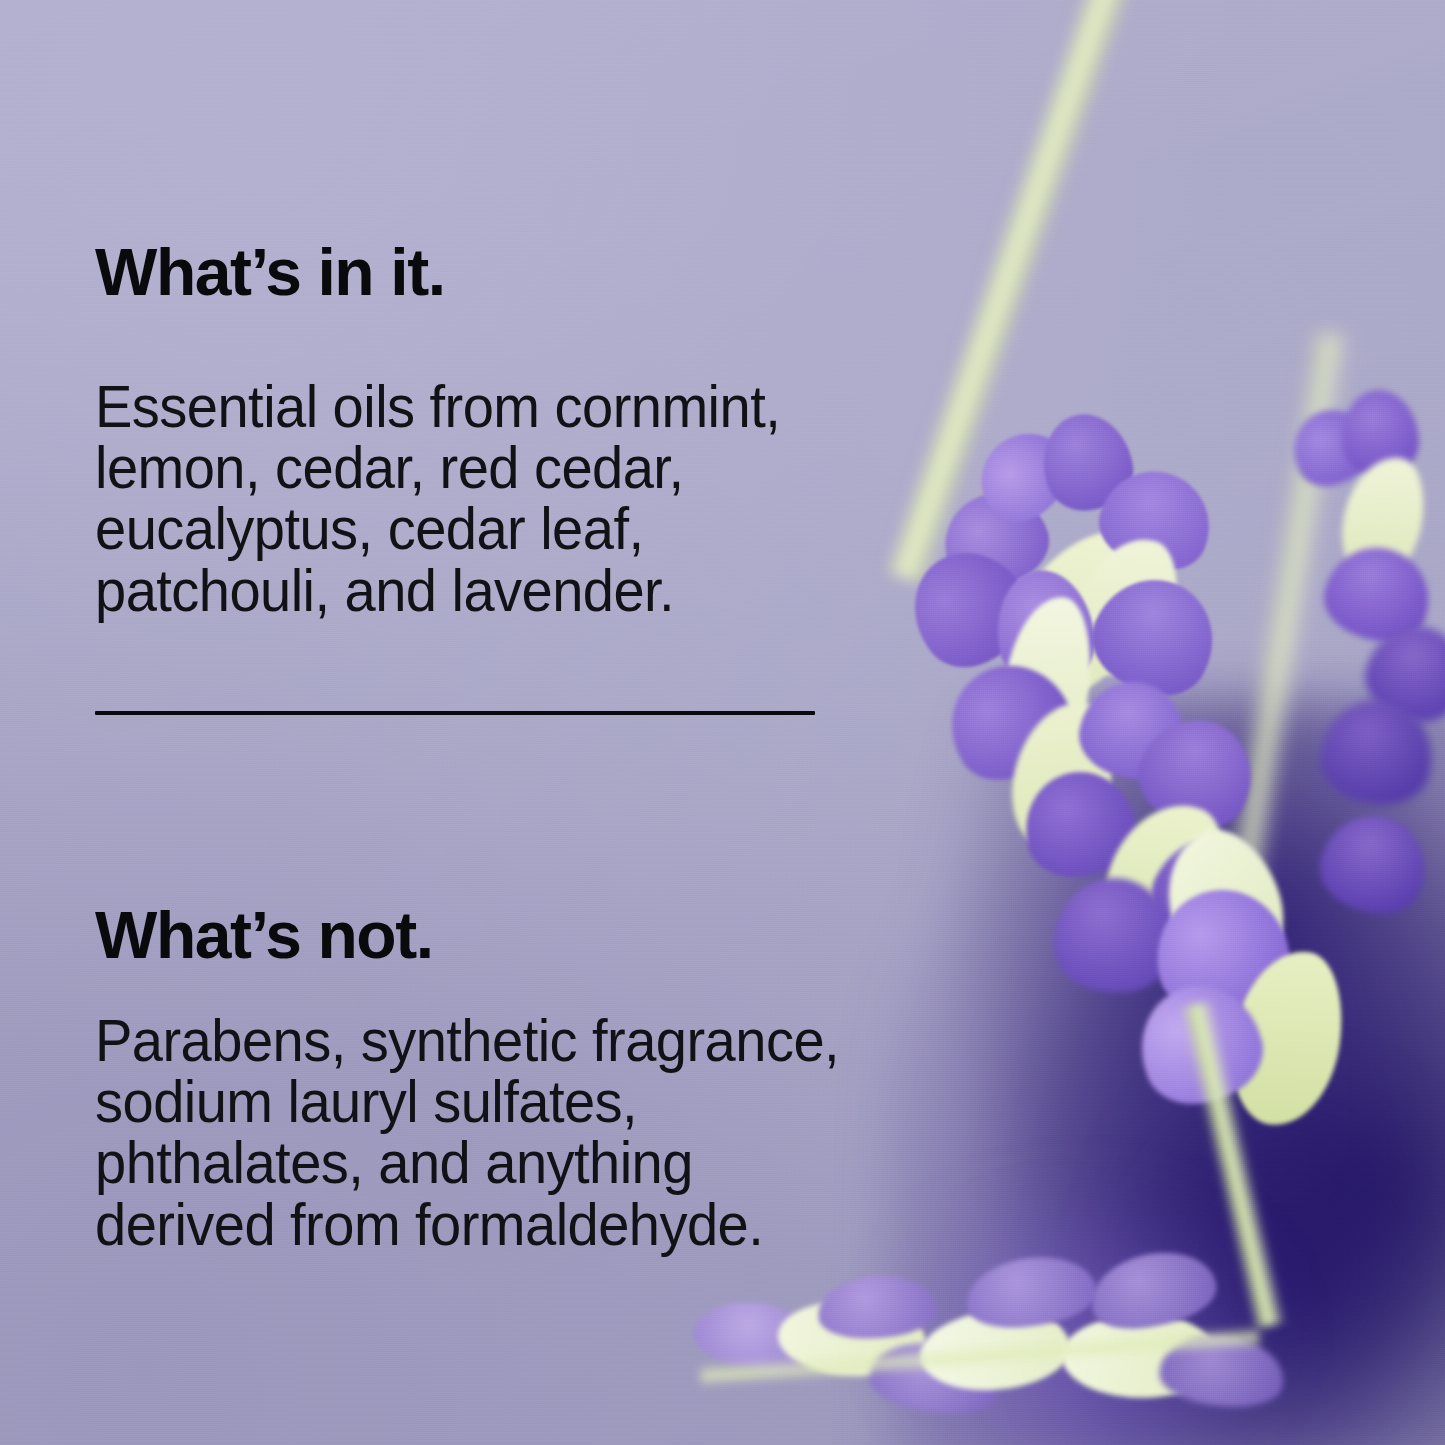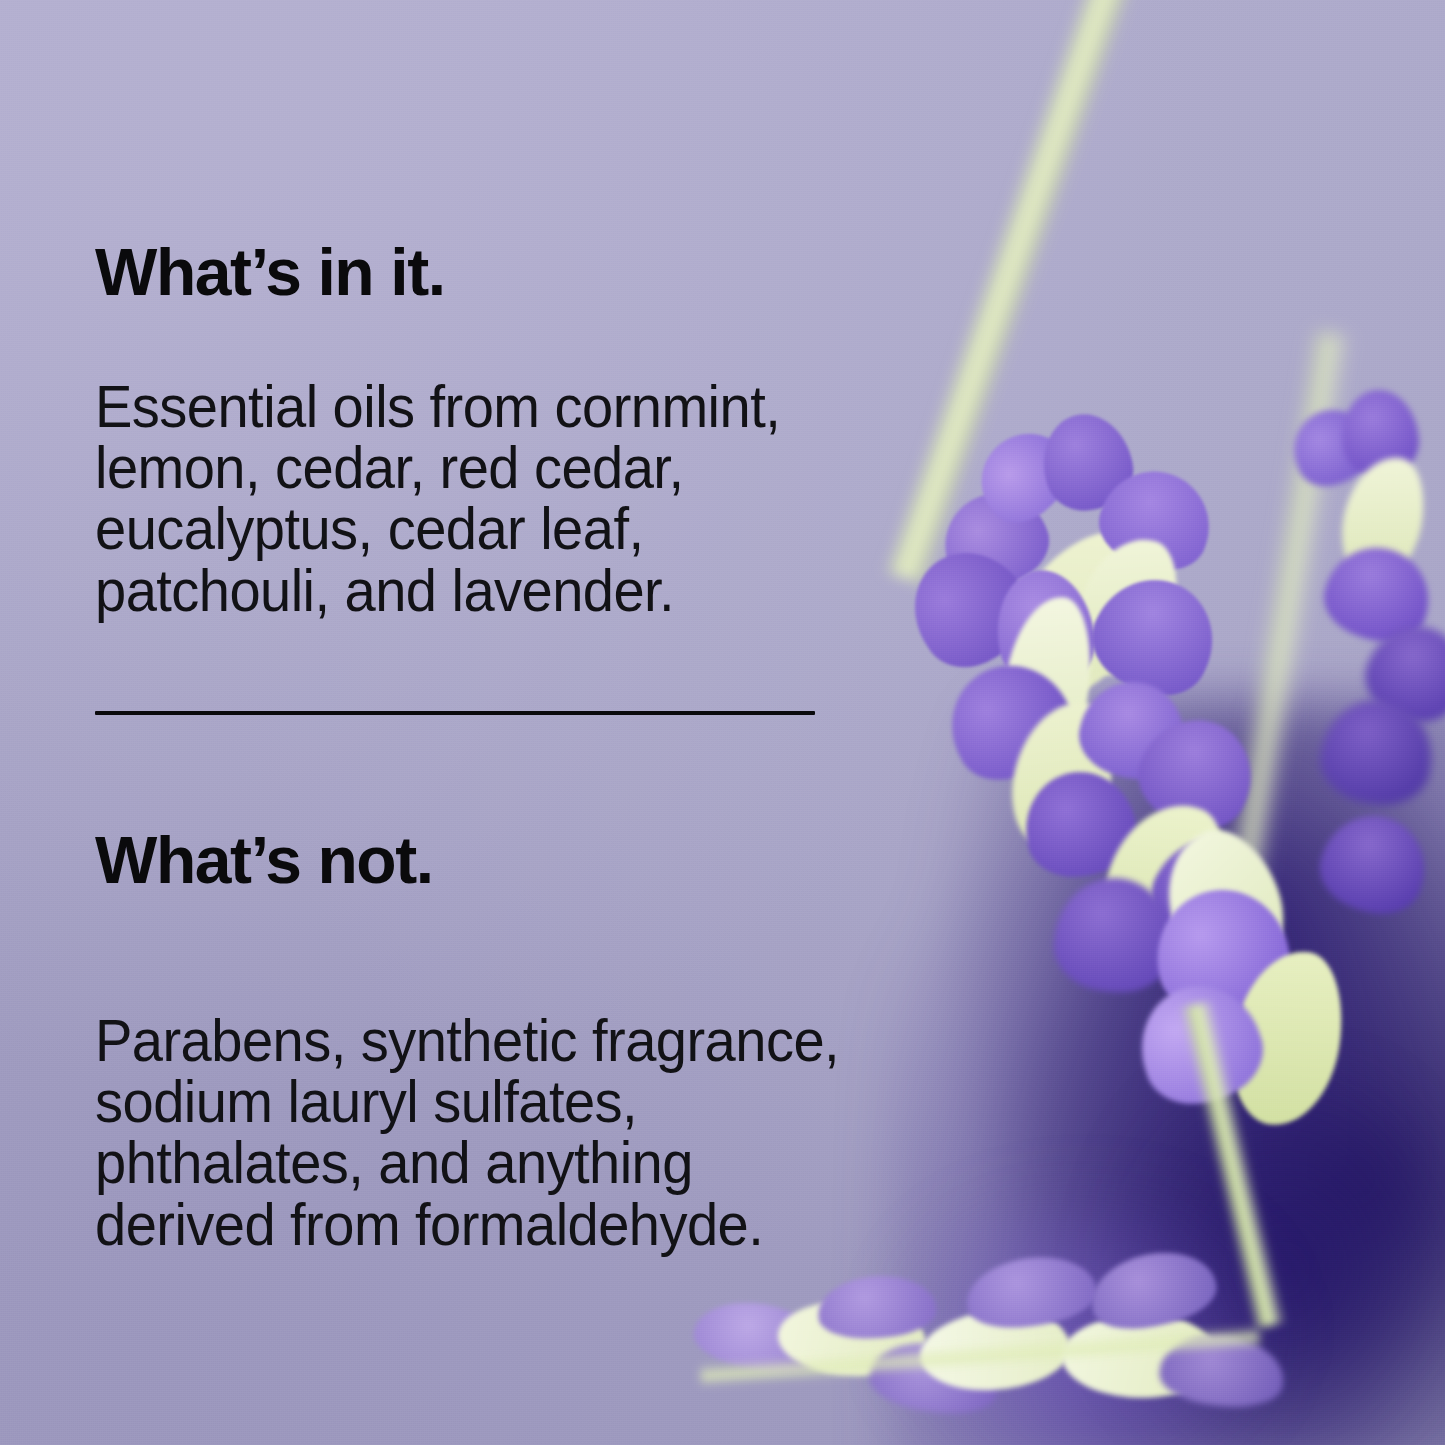--- a/index.html
+++ b/index.html
@@ -171,21 +171,21 @@
   .divider {
     background: #0a0a0c;
     height: 4px;
     width: 720px;
     border-radius: 1px;
   }
 
   #h1   { position: absolute; left: 0;  top: 184px; }
   #p1   { position: absolute; left: 0;  top: 316px; }
   #rule { position: absolute; left: 0;  top: 711px; }
-  #h2   { position: absolute; left: 0;  top: 772px; }
+  #h2   { position: absolute; left: 0;  top: 847px; }
   #p2   { position: absolute; left: 0;  top: 950px; }
 </style>
 </head>
 <body>
 
 <div id="page">
 
   <div class="photo-base"></div>
   <div class="dark-mass"></div>
   <div class="dark-mass-2"></div>

